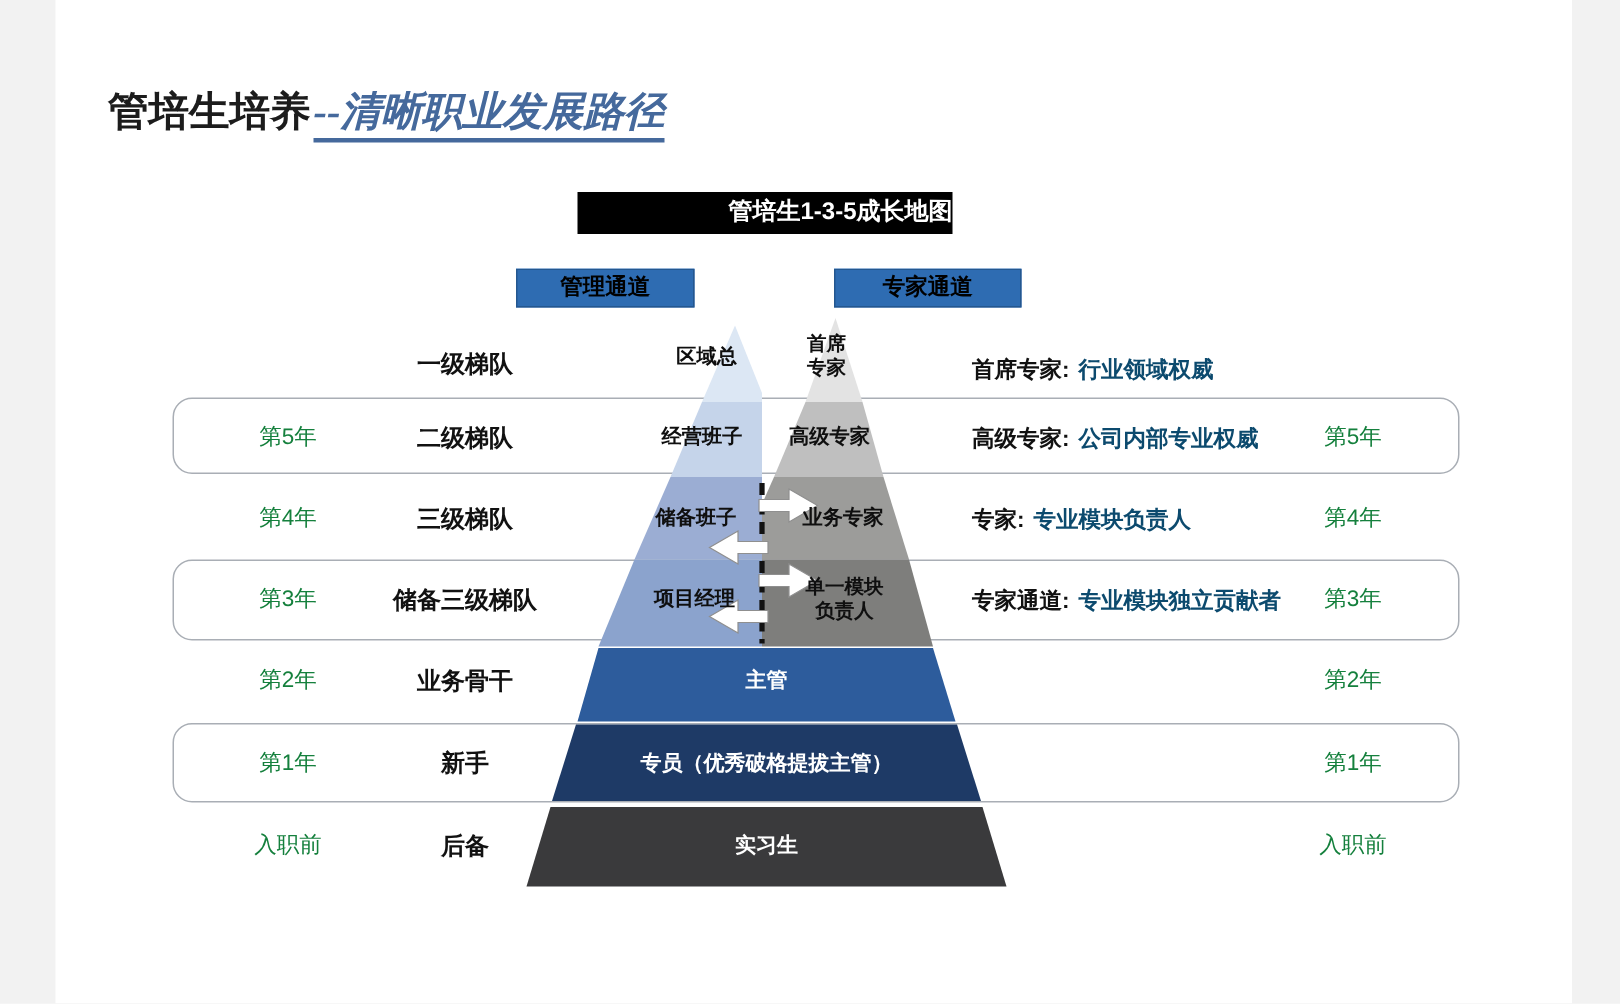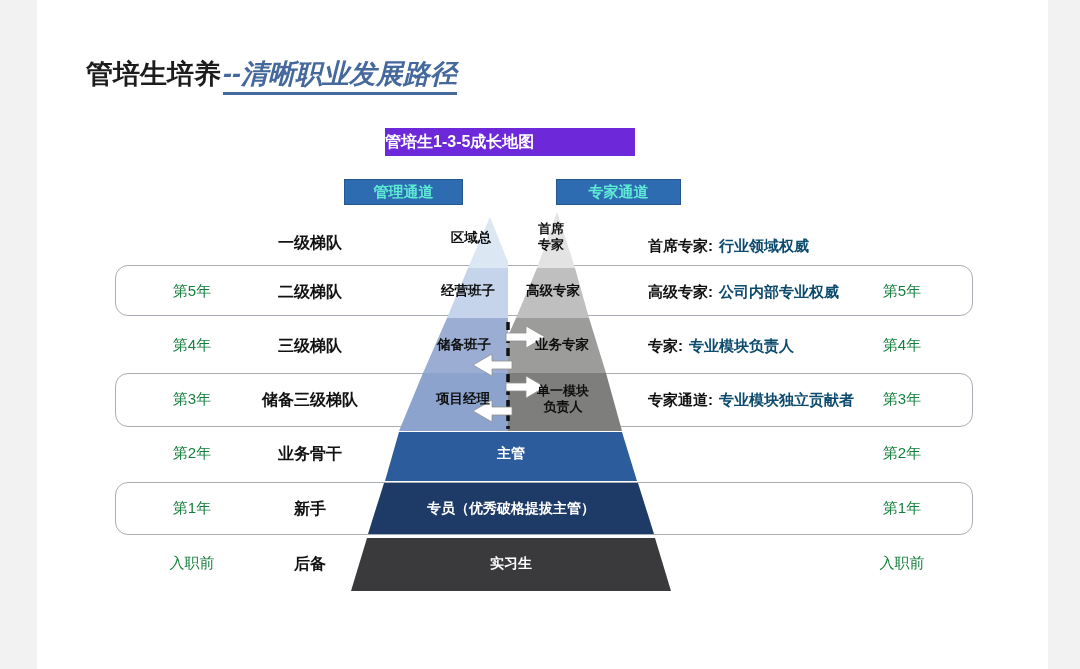--- a/index.html
+++ b/index.html
@@ -1,28 +1,28 @@
 <!DOCTYPE html>
 <html><head>
 <meta charset="utf-8">
 <style>
   html,body{margin:0;padding:0;}
   body{font-family:"Liberation Sans","DejaVu Sans",sans-serif;background:#f2f2f2;}
   #stage{position:relative;width:1080px;height:669px;background:#f2f2f2;overflow:hidden;}
   #page{position:absolute;left:37px;top:0;width:1011px;height:669px;background:#ffffff;}
 
   
-  #title{position:absolute;left:86px;top:56px;white-space:nowrap;font-size:27px;font-weight:bold;}
+  #title{position:absolute;left:72px;top:56px;white-space:nowrap;font-size:27px;font-weight:bold;font-family:Liberation Serif, serif;}
   #title .t-main{color:#1c1c1c;}
   #title .t-sub{color:#45699c;font-style:italic;border-bottom:3px solid #45699c;padding-bottom:3px;margin-left:2px;}
 
   
   .map-title{position:absolute;left:385px;top:128px;width:250px;height:28px;line-height:28px;
-    background:#6d28d9;color:#fff;font-size:16px;font-weight:bold;text-align:left;}
-  .channel{position:absolute;top:179px;height:26px;line-height:26px;background:#2e6cb2;color:#5eead4;
+    background:#000000;color:#fff;font-size:16px;font-weight:bold;text-align:right;}
+  .channel{position:absolute;top:179px;height:26px;line-height:26px;background:#2e6cb2;color:#000000;
     font-size:15px;font-weight:bold;text-align:center;box-shadow:0 0 0 1px #24578f inset;}
   #channel-mgmt{left:344px;width:119px;}
   #channel-expert{left:556px;width:125px;}
 
   
   .year-box{position:absolute;left:115px;width:858px;background:#fff;border:1.5px solid #a9aeb5;border-radius:13px;box-sizing:border-box;}
   #ybox1{top:265px;height:51px;}
   #ybox2{top:373px;height:54px;}
   #ybox3{top:482px;height:53px;}
 

